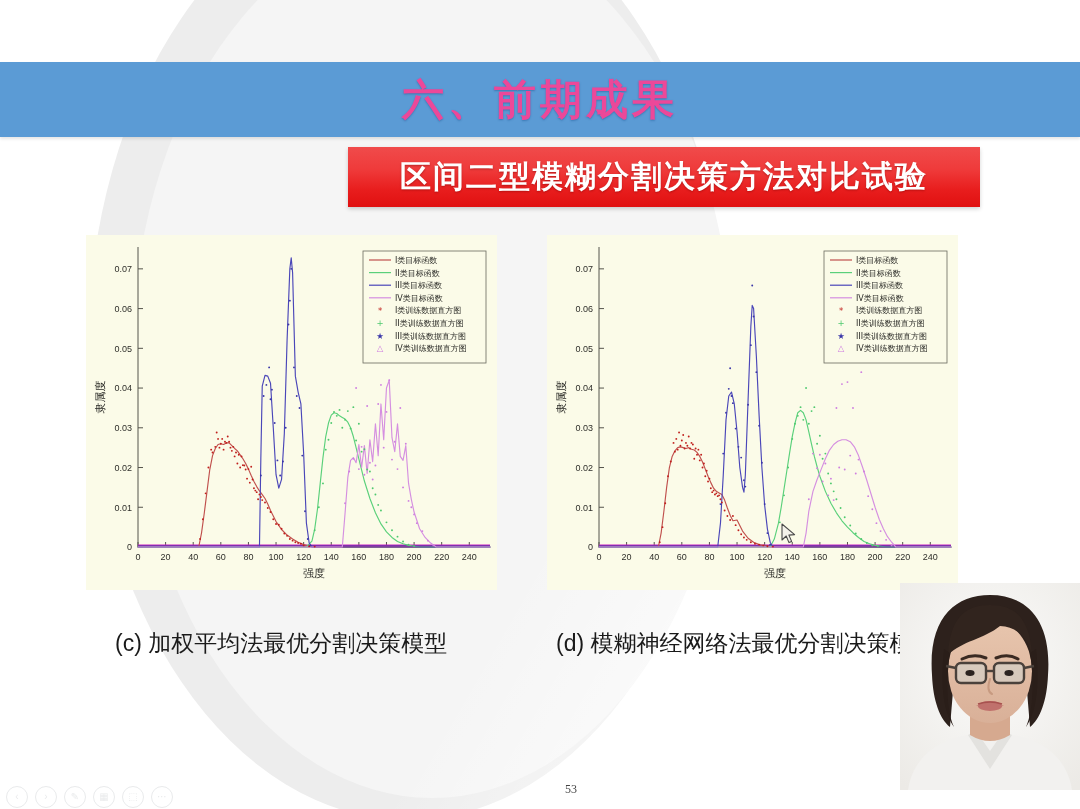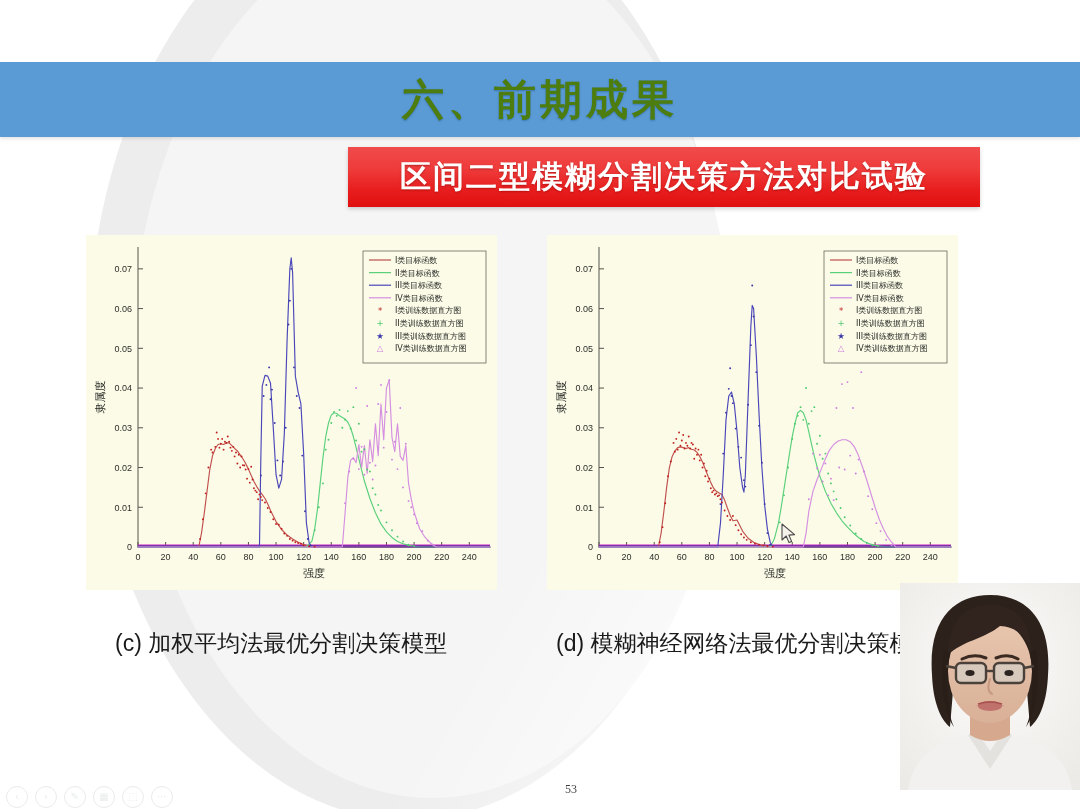--- a/index.html
+++ b/index.html
@@ -22,21 +22,21 @@
 
   
   #title-bar{
     position:absolute;left:0;top:62px;width:1080px;height:75px;
     background:#5b9bd5;
     box-shadow:0 2px 3px rgba(0,0,0,.10);
   }
   #page-title{
     position:absolute;left:0;top:62px;width:1080px;height:75px;
     display:flex;align-items:center;justify-content:center;
-    color:#4d7c0f;
+    color:#ec4899;
     font-family:"Liberation Serif","DejaVu Serif",serif;
     font-size:42px;font-weight:700;letter-spacing:4px;
     text-shadow:0 1px 2px rgba(0,60,120,.35);
   }
 
   
   #subtitle-banner{
     position:absolute;left:348px;top:147px;width:632px;height:60px;
     background:linear-gradient(180deg,#f04b4b 0%,#ef3a3a 38%,#e81d1d 72%,#e01010 100%);
     display:flex;align-items:center;justify-content:center;

